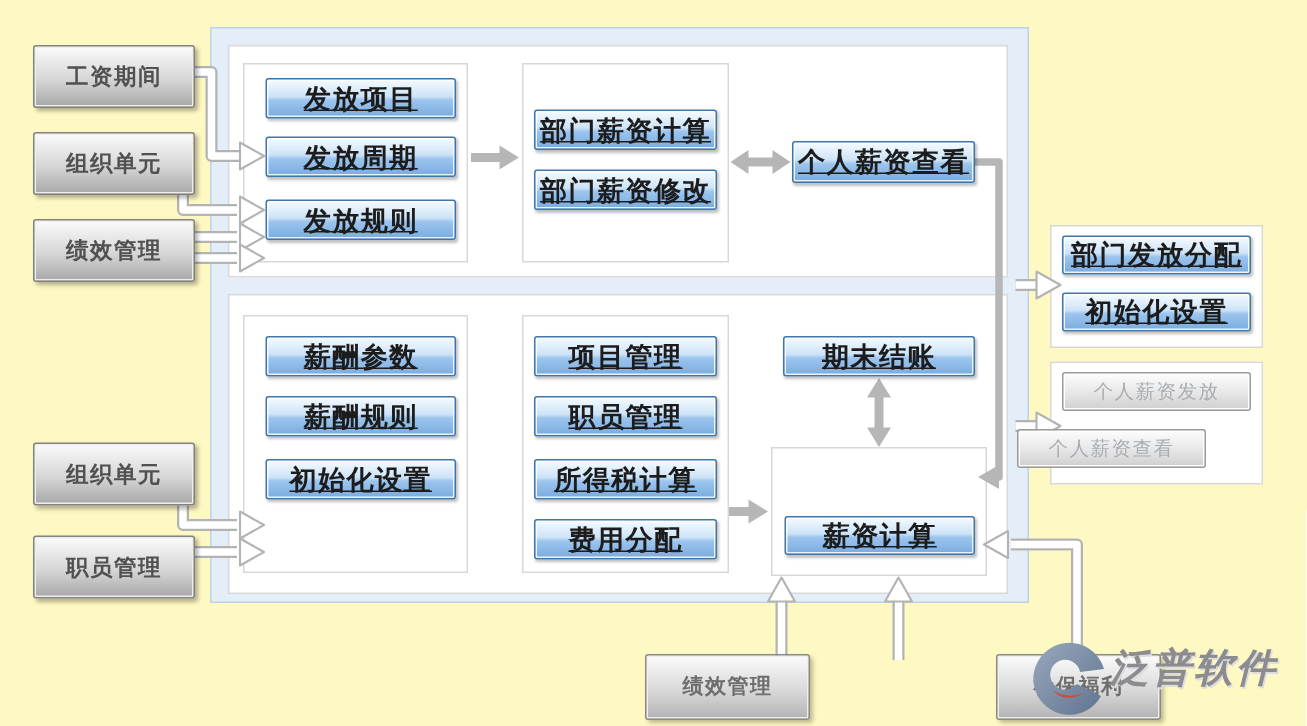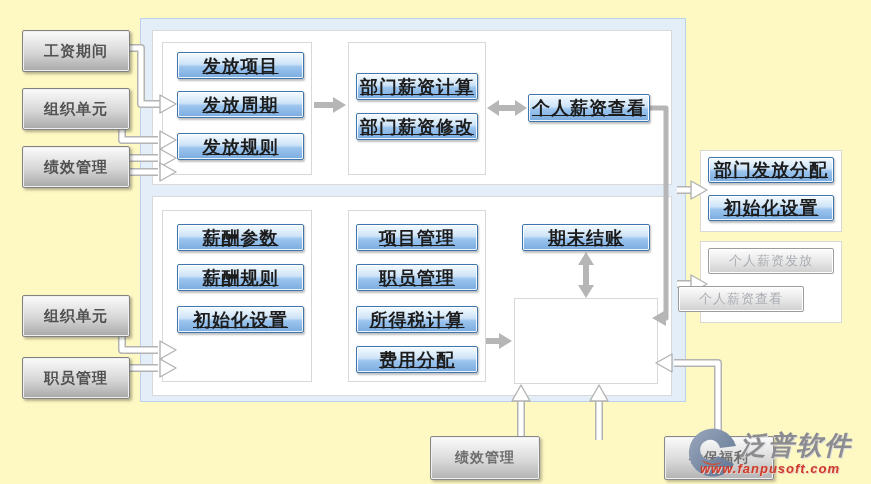--- a/index.html
+++ b/index.html
@@ -170,20 +170,21 @@
   <div class="node blue" style="left:177px;top:264px;width:127px;height:27px">薪酬规则</div>
   <div class="node blue" style="left:177px;top:224px;width:127px;height:27px">薪酬参数</div>
   <div class="node blue" style="left:177px;top:306px;width:127px;height:27px">初始化设置</div>
 
   <div class="node blue" style="left:356px;top:224px;width:122px;height:27px">项目管理</div>
   <div class="node blue" style="left:356px;top:264px;width:122px;height:27px">职员管理</div>
   <div class="node blue" style="left:356px;top:306px;width:122px;height:27px">所得税计算</div>
   <div class="node blue" style="left:356px;top:346px;width:122px;height:27px">费用分配</div>
 
   <div class="node blue" style="left:522px;top:224px;width:128px;height:27px">期末结账</div>
+  <div class="node blue" style="left:523px;top:344px;width:127px;height:26px">薪资计算</div>
 
   <div class="node blue" style="left:708px;top:157px;width:126px;height:26px">部门发放分配</div>
   <div class="node blue" style="left:708px;top:195px;width:126px;height:26px">初始化设置</div>
 
   <div class="node grayDisabled" style="left:708px;top:248px;width:126px;height:26px">个人薪资发放</div>
   <div class="node grayDisabled" style="left:678px;top:286px;width:126px;height:26px">个人薪资查看</div>
 
   <div class="node grayBottom" style="left:430px;top:436px;width:110px;height:44px">绩效管理</div>
   <div class="node grayBottom" style="left:664px;top:436px;width:110px;height:44px">社保福利</div>
 
@@ -192,16 +193,15 @@
       <defs>
         <linearGradient id="swg" x1="0" y1="0" x2="1" y2="1">
           <stop offset="0" stop-color="#9aa8bd"></stop>
           <stop offset="1" stop-color="#5f7390"></stop>
         </linearGradient>
       </defs>
       <path d="M48 20 A24 24 0 1 0 46 38 L30 30 A10 10 0 1 1 32 22 Z" fill="url(#swg)"></path>
       <path d="M14 34 A12 9 0 0 0 34 36 A16 12 0 0 1 14 34 Z" fill="#cc4f2e"></path>
     </svg>
     <div class="brand">泛普软件</div>
-    <div class="site">www.fanpusoft.com</div>
   </div>
 
 </div>
 
 </body></html>

